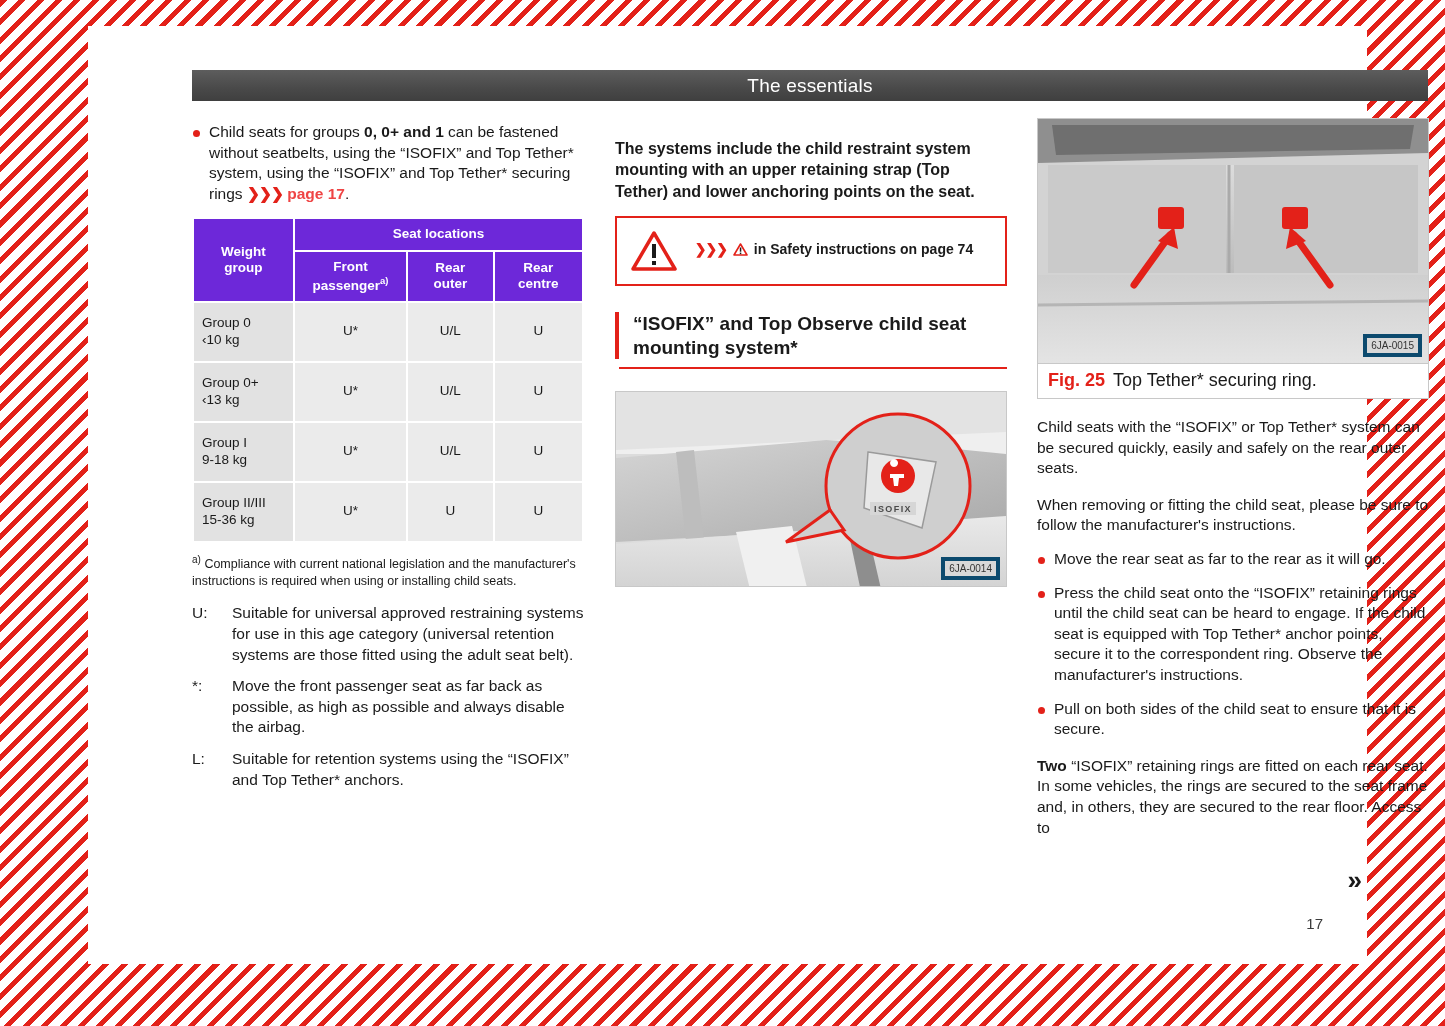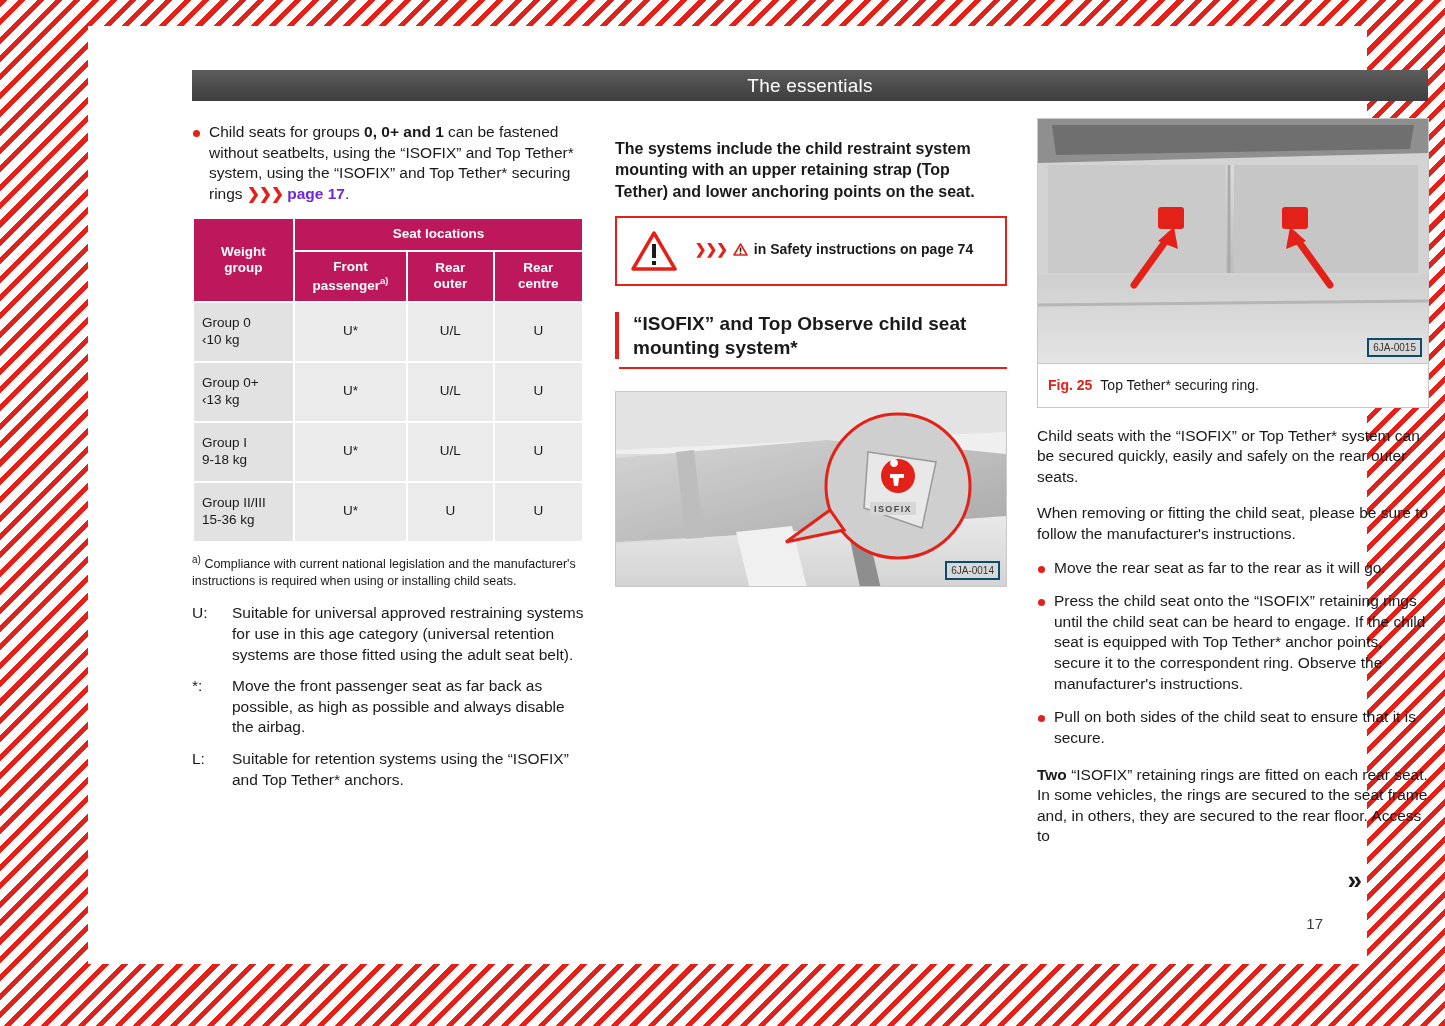--- a/index.html
+++ b/index.html
@@ -75,32 +75,32 @@
   .bullet::before {
     content: "";
     position: absolute;
     left: 1px;
     top: 8px;
     width: 7px; height: 7px;
     border-radius: 50%;
     background: #e32119;
   }
   b, .bold { font-weight: bold; }
-  .red { color: #6d28d9; font-weight: bold; }
+  .red { color: #ef4444; font-weight: bold; }
   .arrows { color: #e32119; font-weight: bold; letter-spacing: -1px; }
 
   
   table.seat-table {
     border-collapse: collapse;
     width: 392px;
     margin-top: 3px;
     font-size: 13.5px;
   }
   table.seat-table th {
-    background: #be185d;
+    background: #6d28d9;
     color: #ffffff;
     font-weight: bold;
     border: 2px solid #ffffff;
     padding: 7px 12px;
     text-align: center;
     line-height: 1.2;
     vertical-align: middle;
   }
   table.seat-table td {
     background: #ebebeb;
@@ -191,30 +191,30 @@
     border: 1px solid #c8c8c8;
     margin-top: 30px;
     background: #fff;
   }
   .fig-img {
     position: relative;
     overflow: hidden;
   }
   .fig-cap {
     border-top: 1px solid #c8c8c8;
-    padding: 12px 10px;
-    font-size: 14px;
+    padding: 5px 10px;
+    font-size: 18px;
     color: #1a1a1a;
   }
   .fig-cap .lbl { color: #e32119; font-weight: bold; margin-right: 8px; }
   .fig-code {
     position: absolute;
     right: 6px; bottom: 6px;
     background: #d8d8d8;
-    border: 2px solid #0c4a6e;
+    border: 4px solid #0c4a6e;
     font-size: 10px;
     color: #333;
     padding: 1px 4px;
     font-family: "Liberation Sans", sans-serif;
   }
   .chev {
     position: absolute;
     right: 8px;
     bottom: 68px;
     font-size: 26px;

